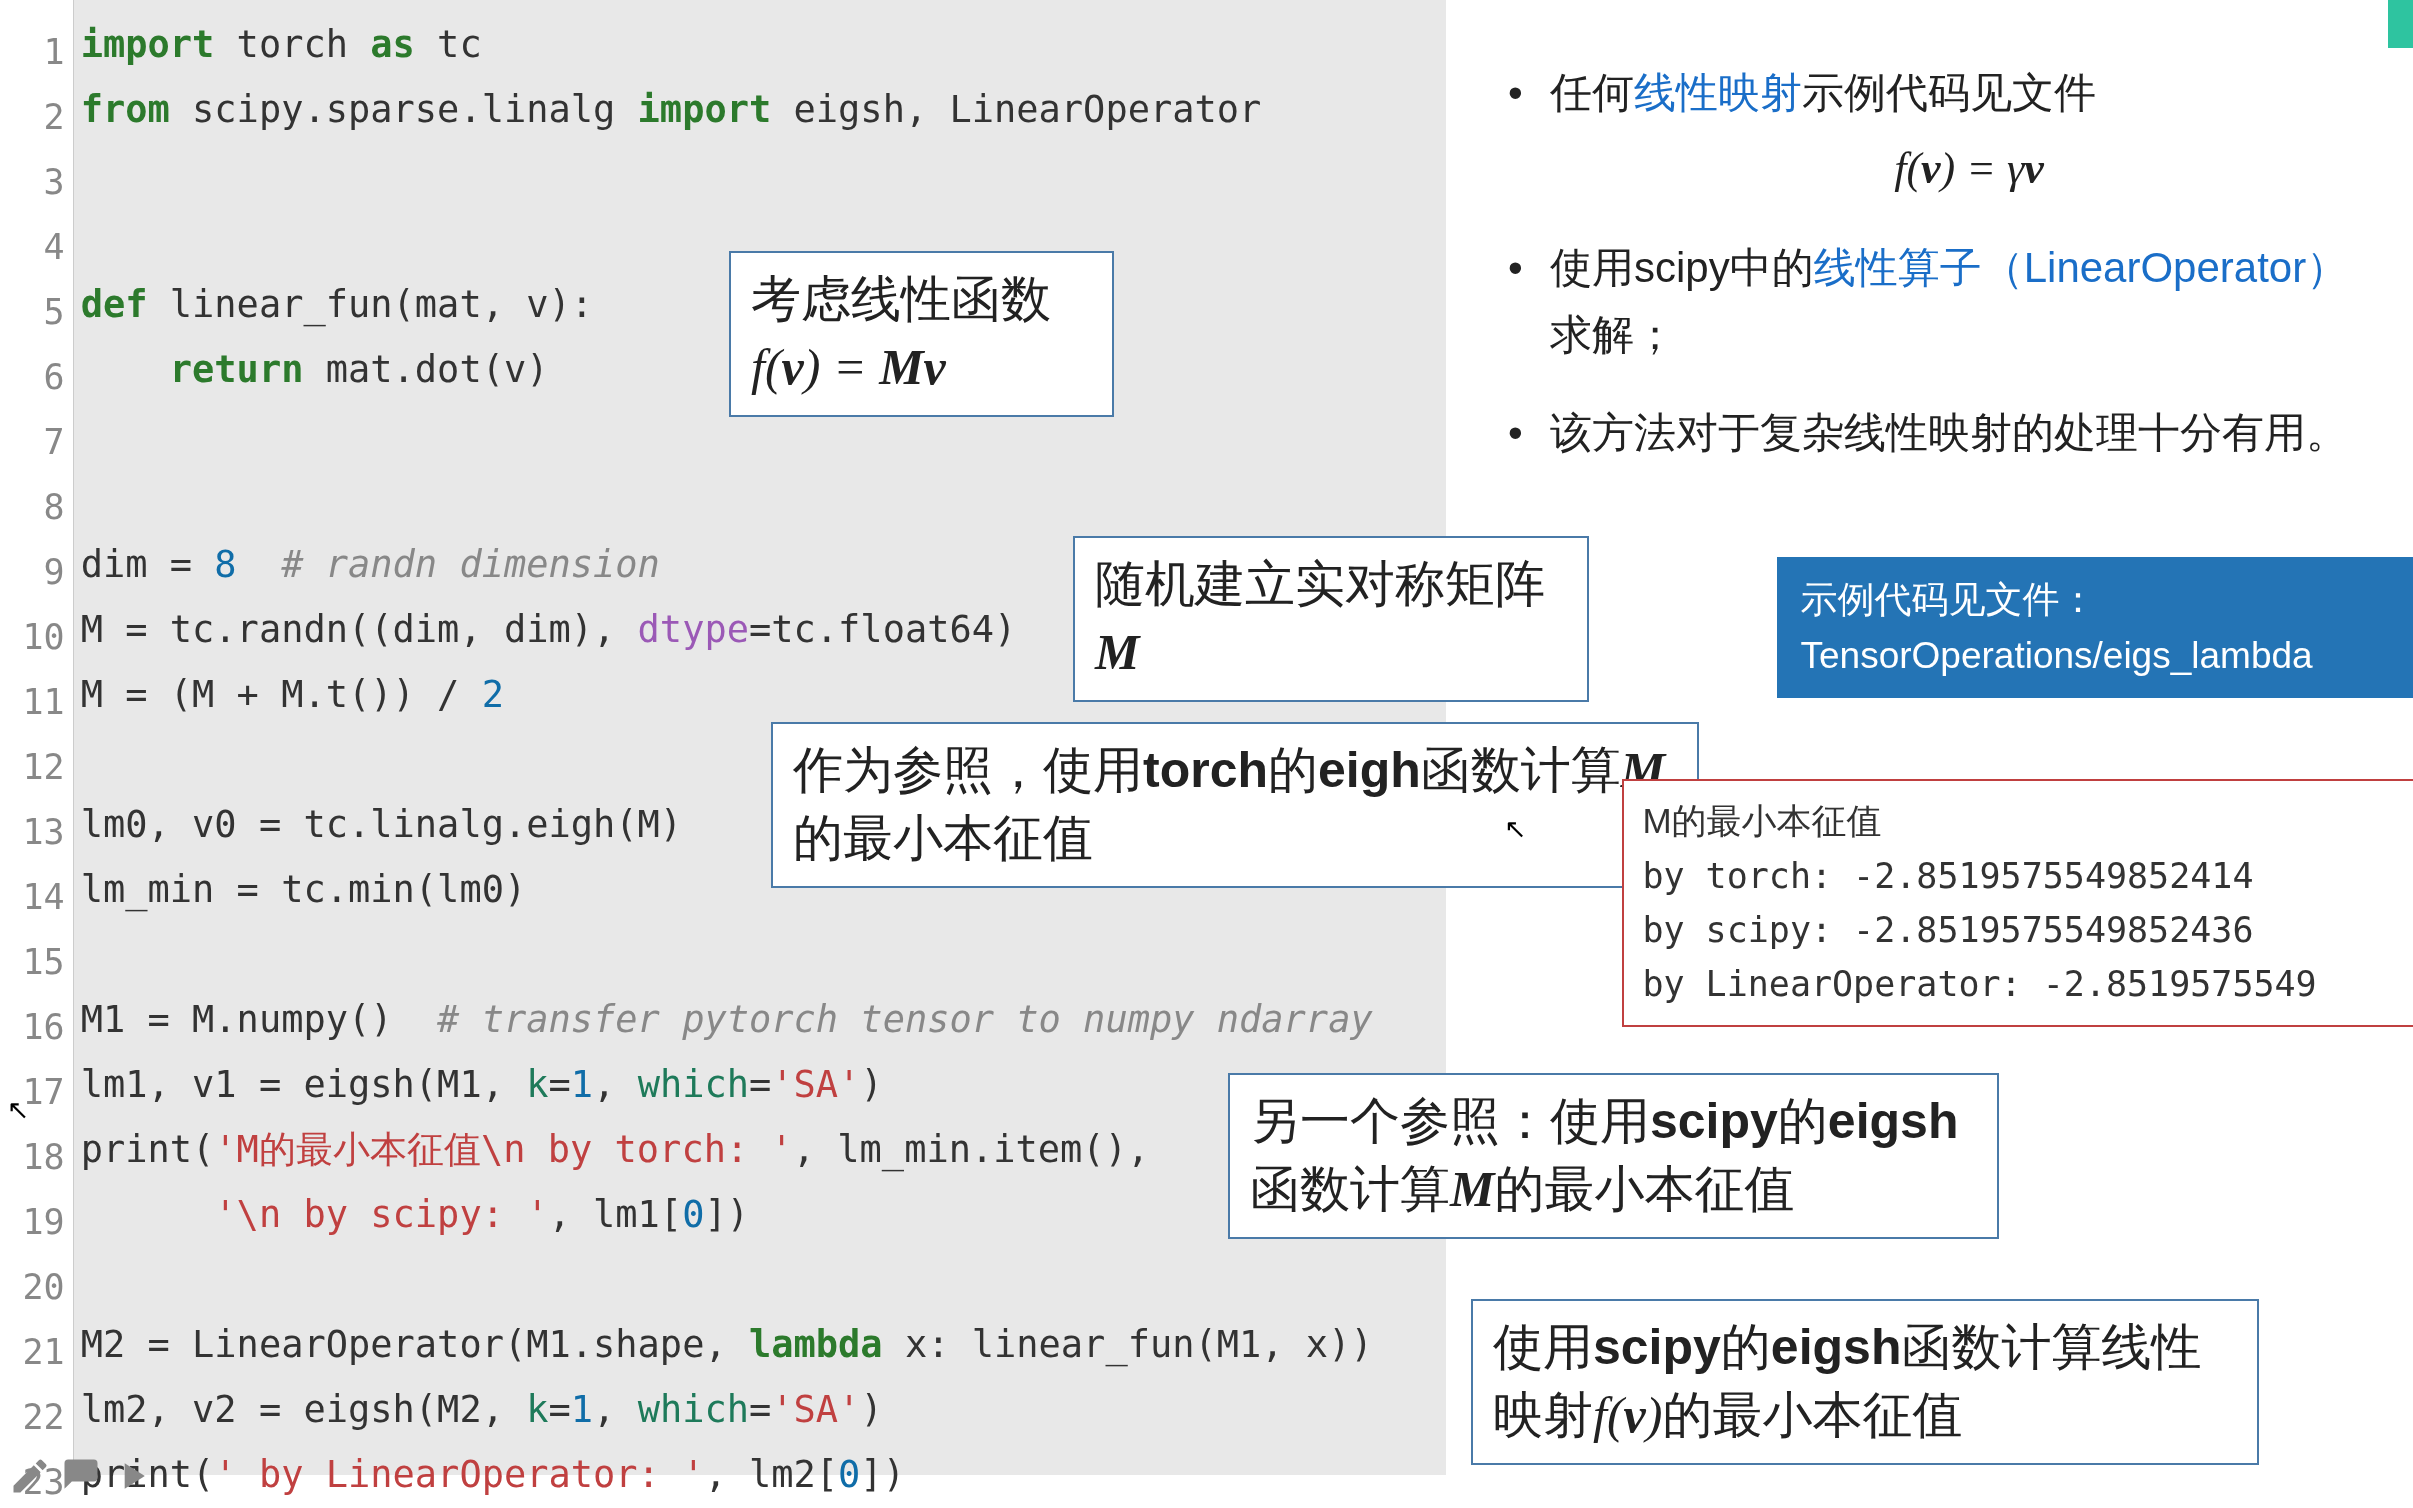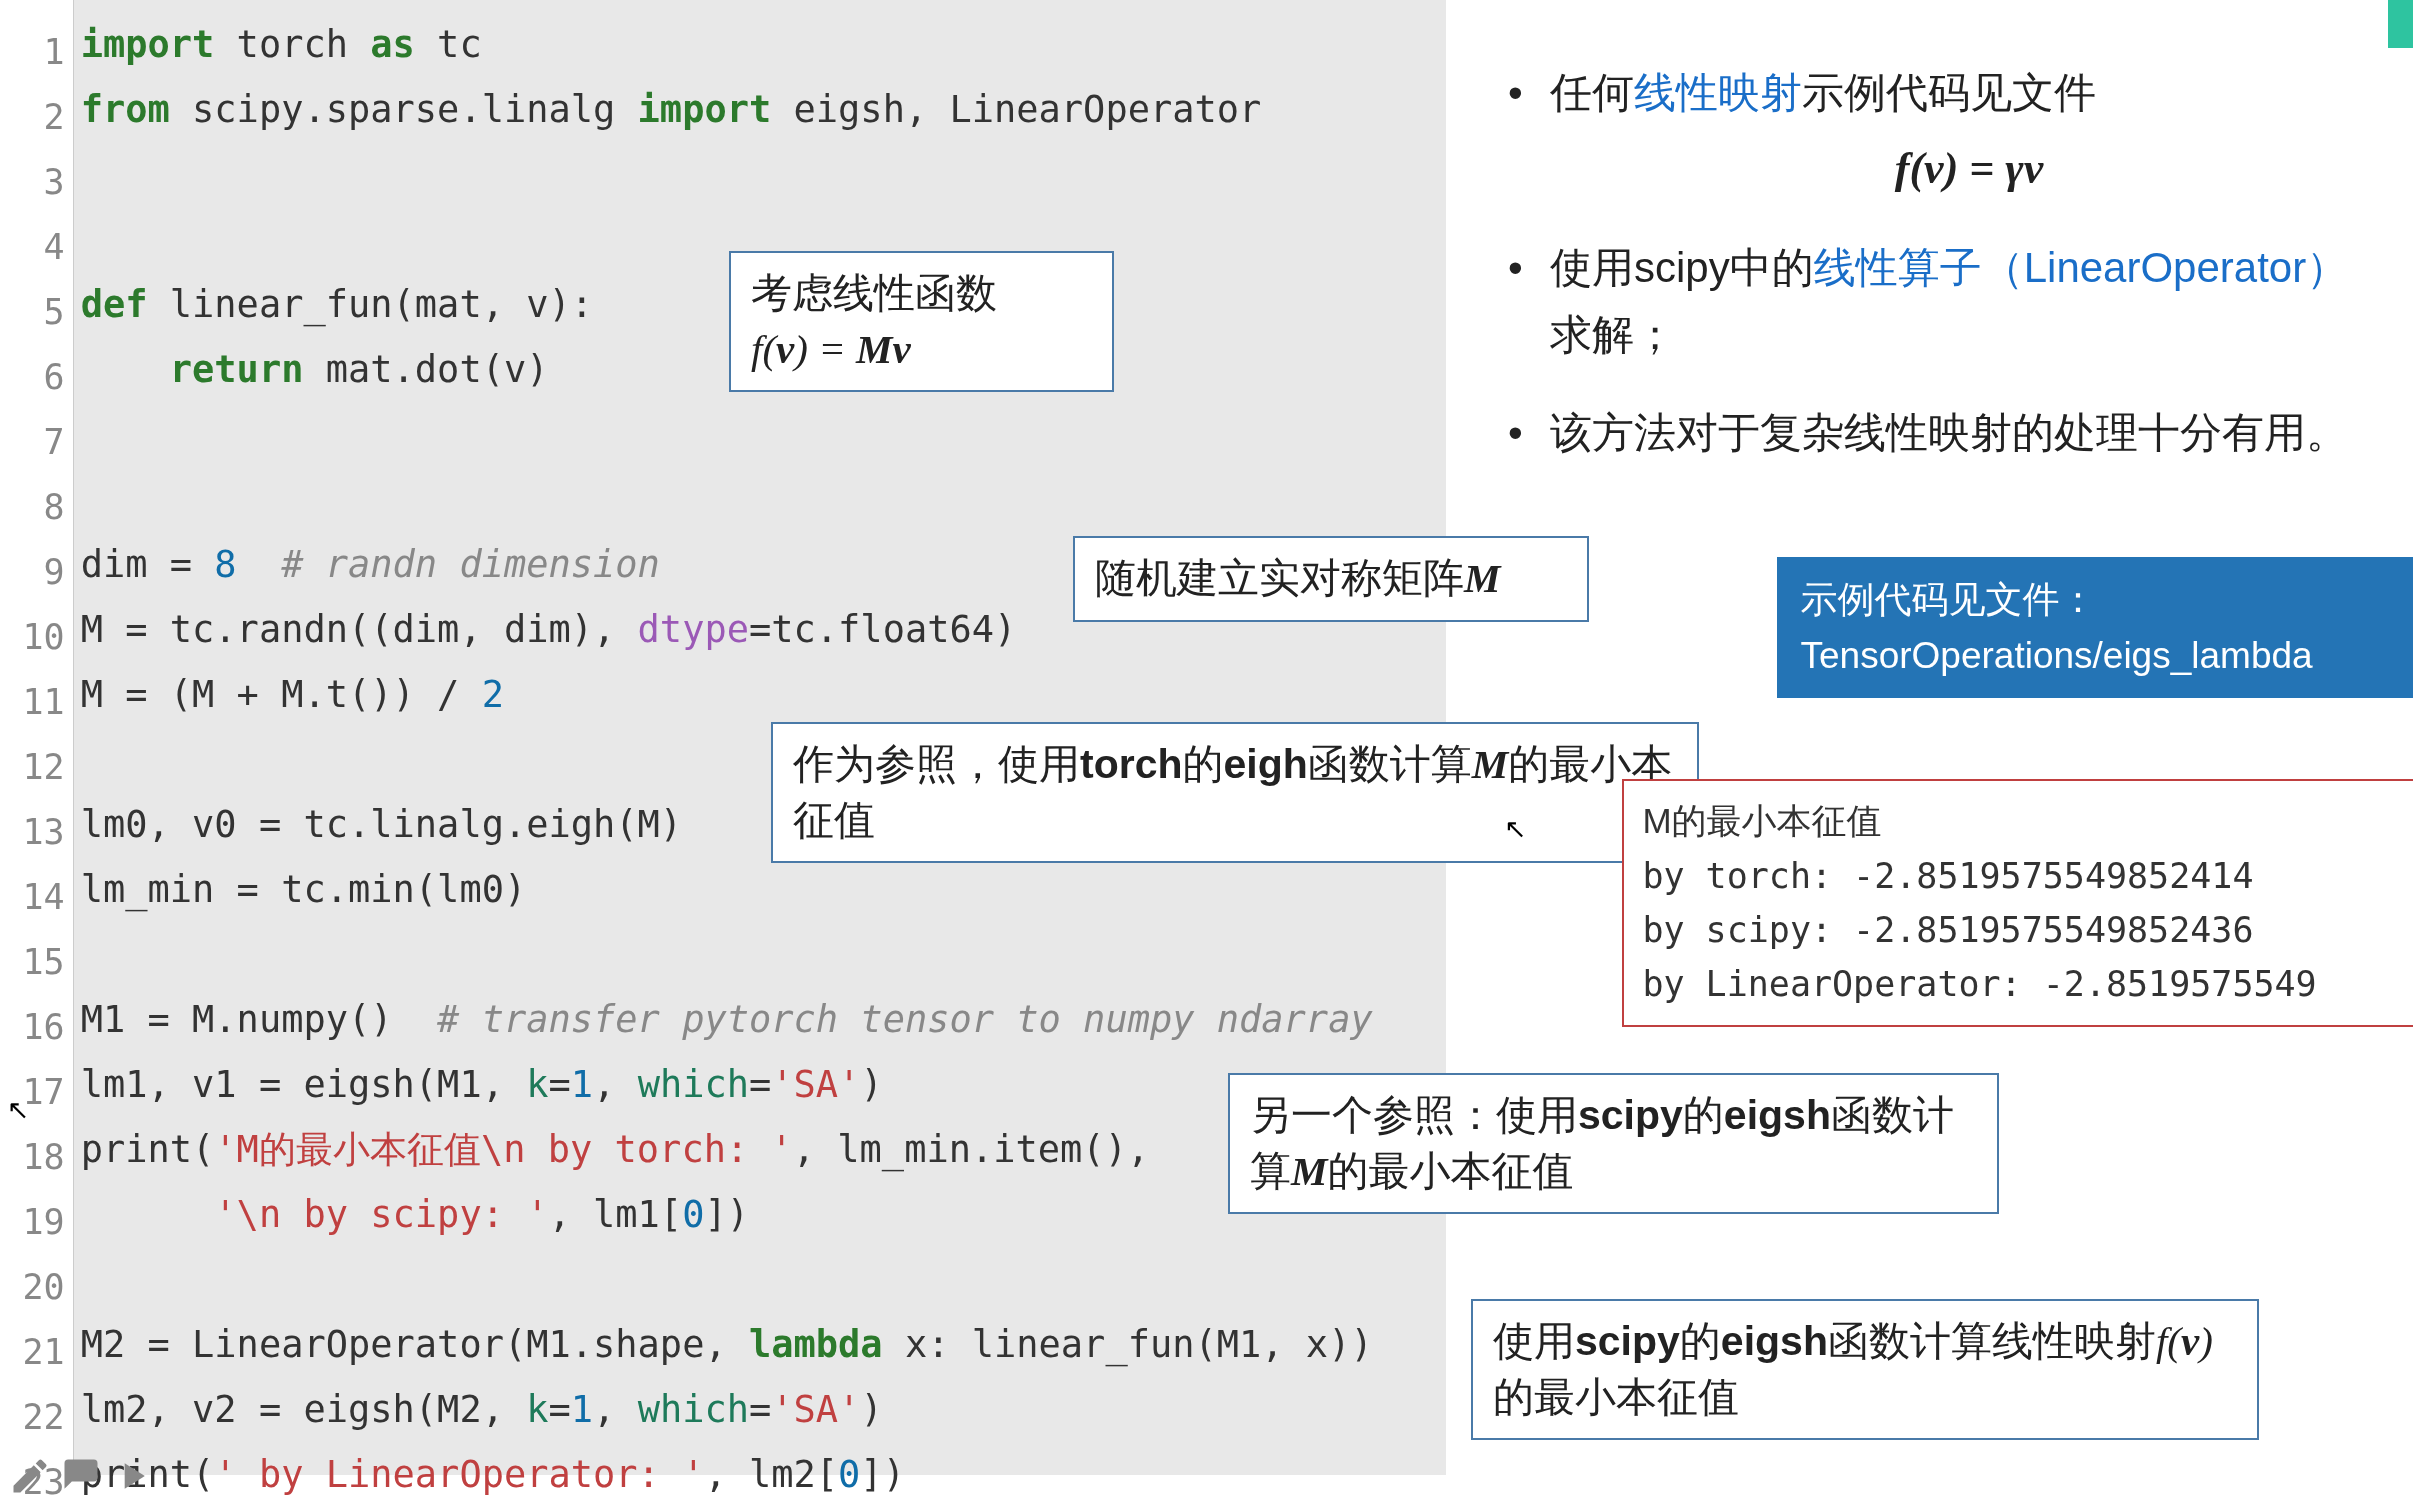--- a/index.html
+++ b/index.html
@@ -53,21 +53,21 @@
   .str { color: #c04040; }
   .param { color: #1e7a5a; }
   .var { color: #333; }
   .highlight-type { color: #9b59b6; }
 
   .annot {
     position: absolute;
     background: #fff;
     border: 2.5px solid #4a7aa8;
     padding: 13.4px 20px;
-    font-size: 41px;
+    font-size: 50px;
     line-height: 1.35;
     color: #222;
   }
   .annot .math { font-style: italic; font-family: "Cambria Math","STIX",serif; }
   .annot .bold { font-weight: bold; }
 
   .bullets {
     position: absolute;
     left: 1508px;
     top: 59px;
@@ -76,21 +76,21 @@
     line-height: 1.6;
     color: #222;
   }
   .bullets .item {
     display: flex;
     margin-bottom: 30px;
   }
   .bullets .bullet-mark { width: 42px; font-size: 42px; }
   .bullets .bullet-body { flex: 1; }
   .bullets .link { color: #1a6ec8; }
-  .bullets .math { font-style: italic; font-family: "Cambria Math","STIX",serif; font-weight: bold; }
+  .bullets .math { font-style: italic; font-family: "Cambria Math","STIX",serif; font-weight: normal; }
   .bullets .eq { text-align: center; font-size: 44px; margin-top: 6.7px; }
 
   .file-box {
     position: absolute;
     left: 1777px;
     top: 557px;
     width: 645px;
     background: #2474b5;
     color: #fff;
     font-size: 37px;

